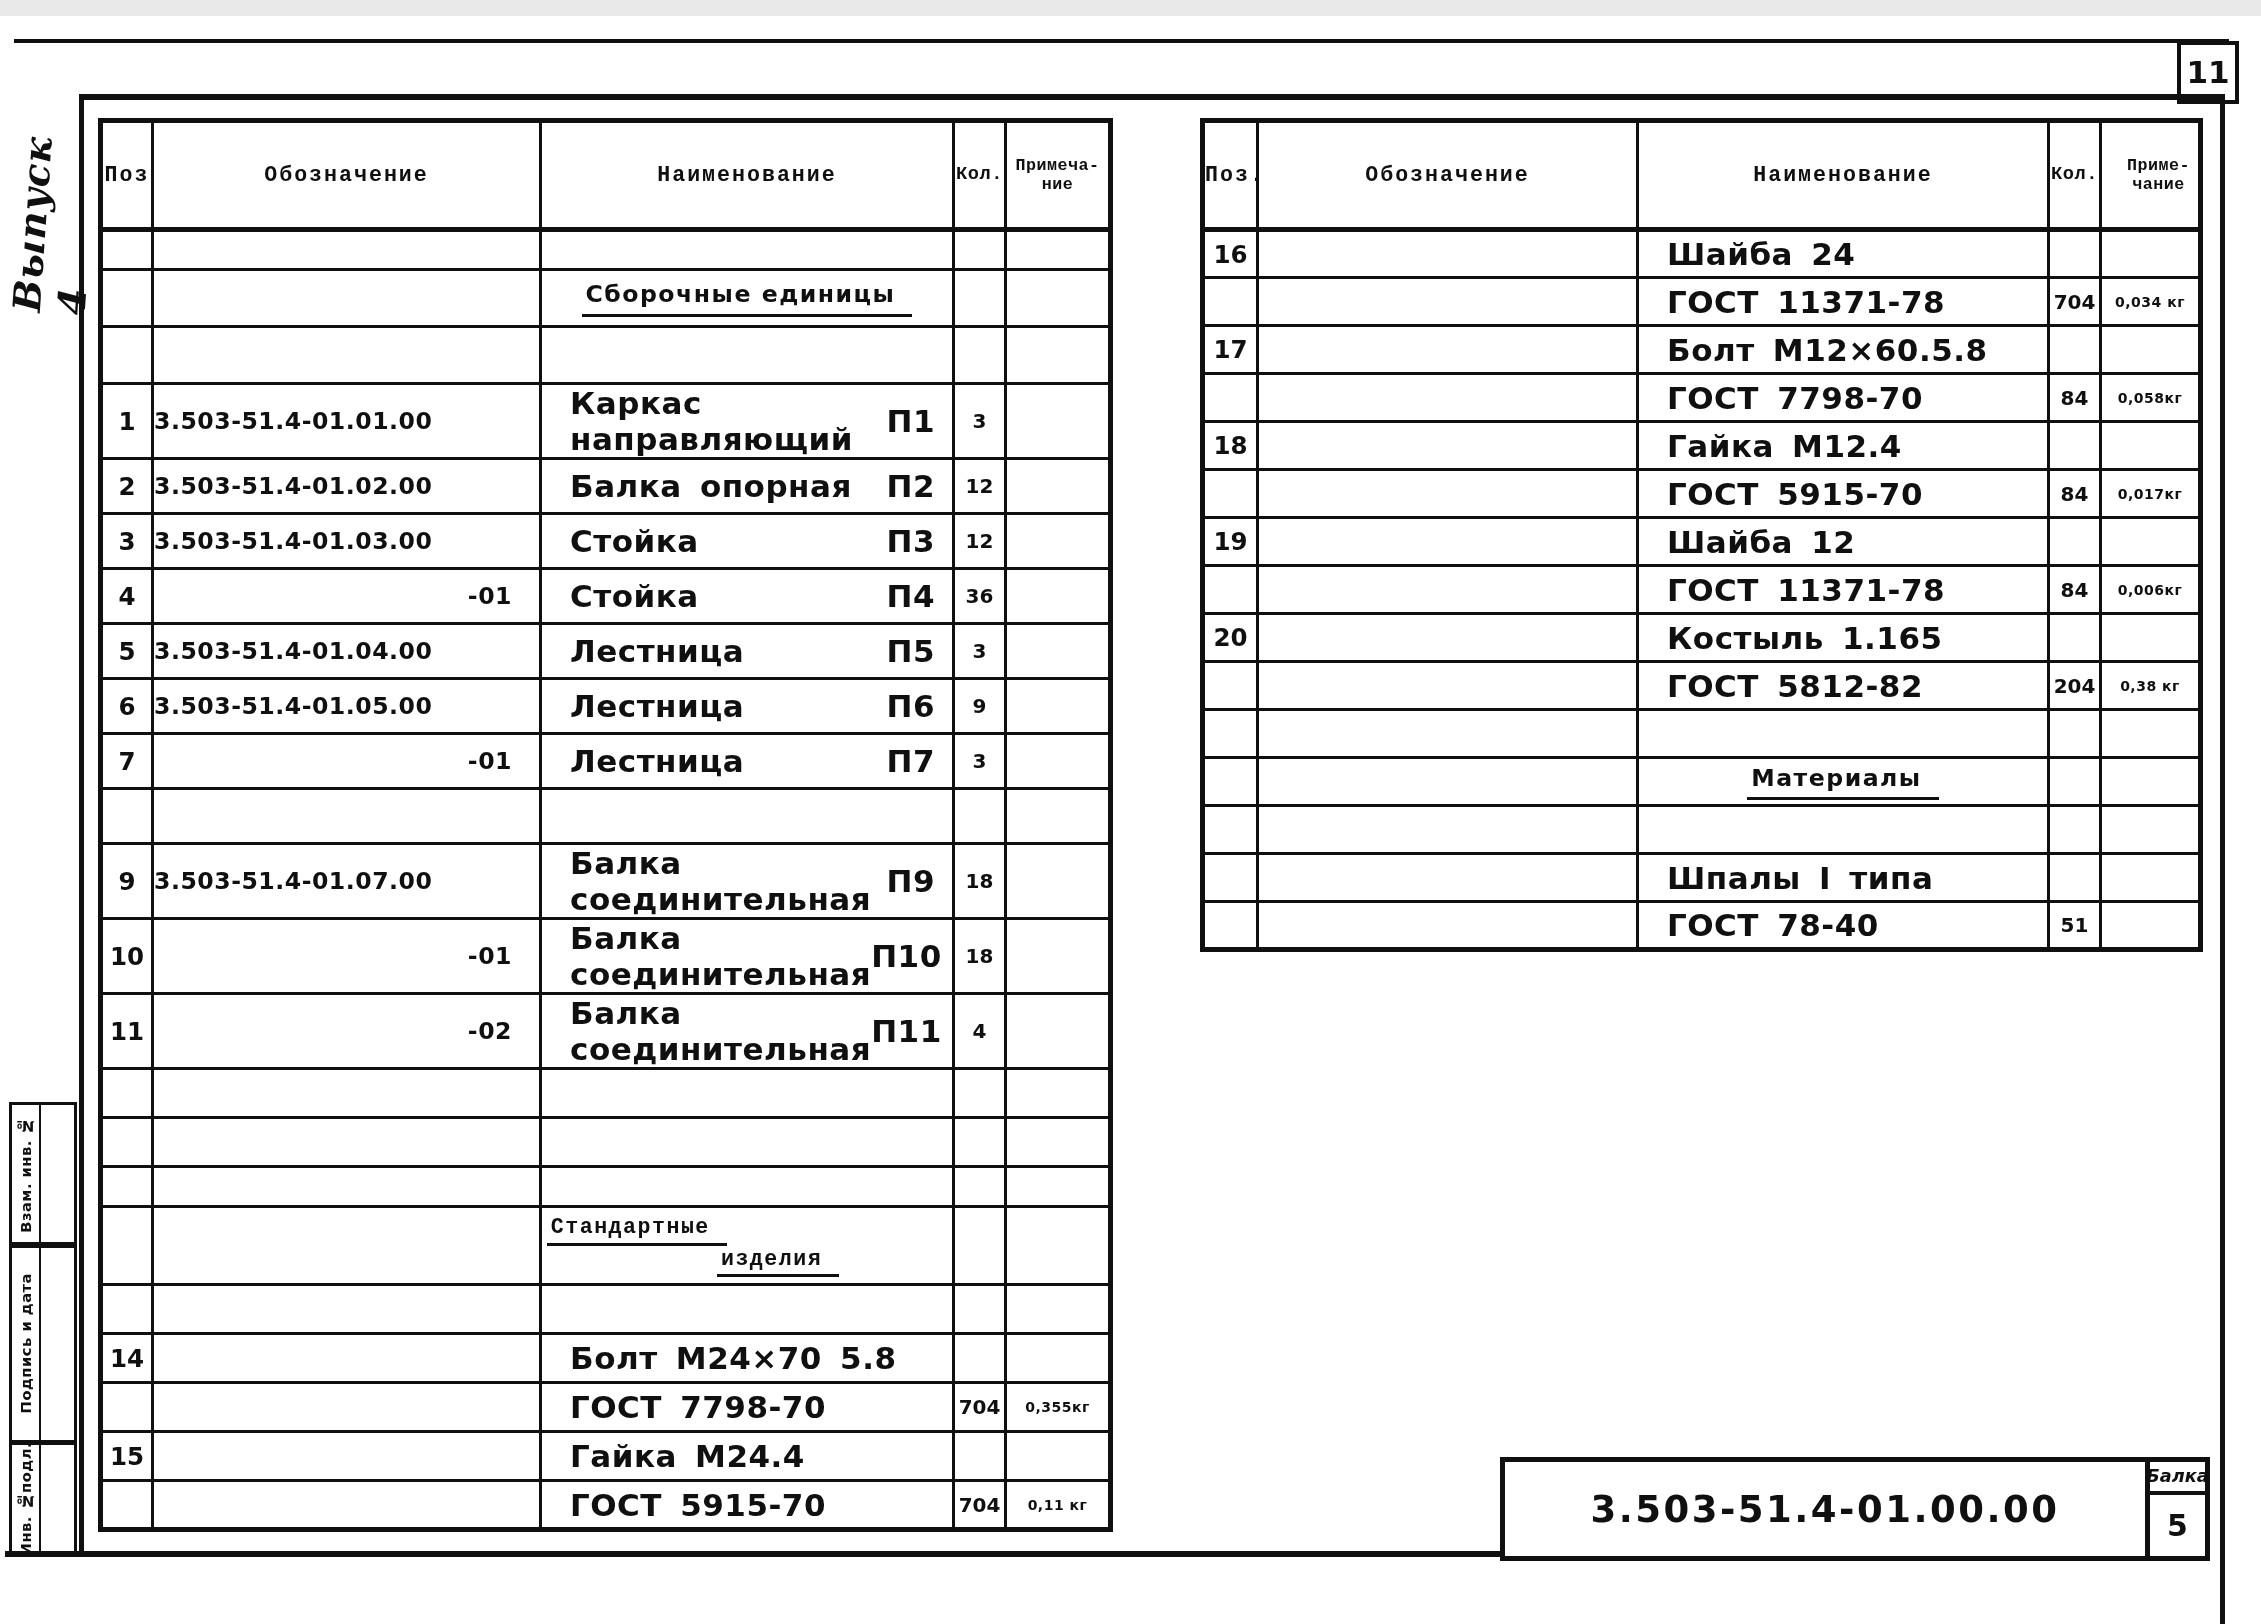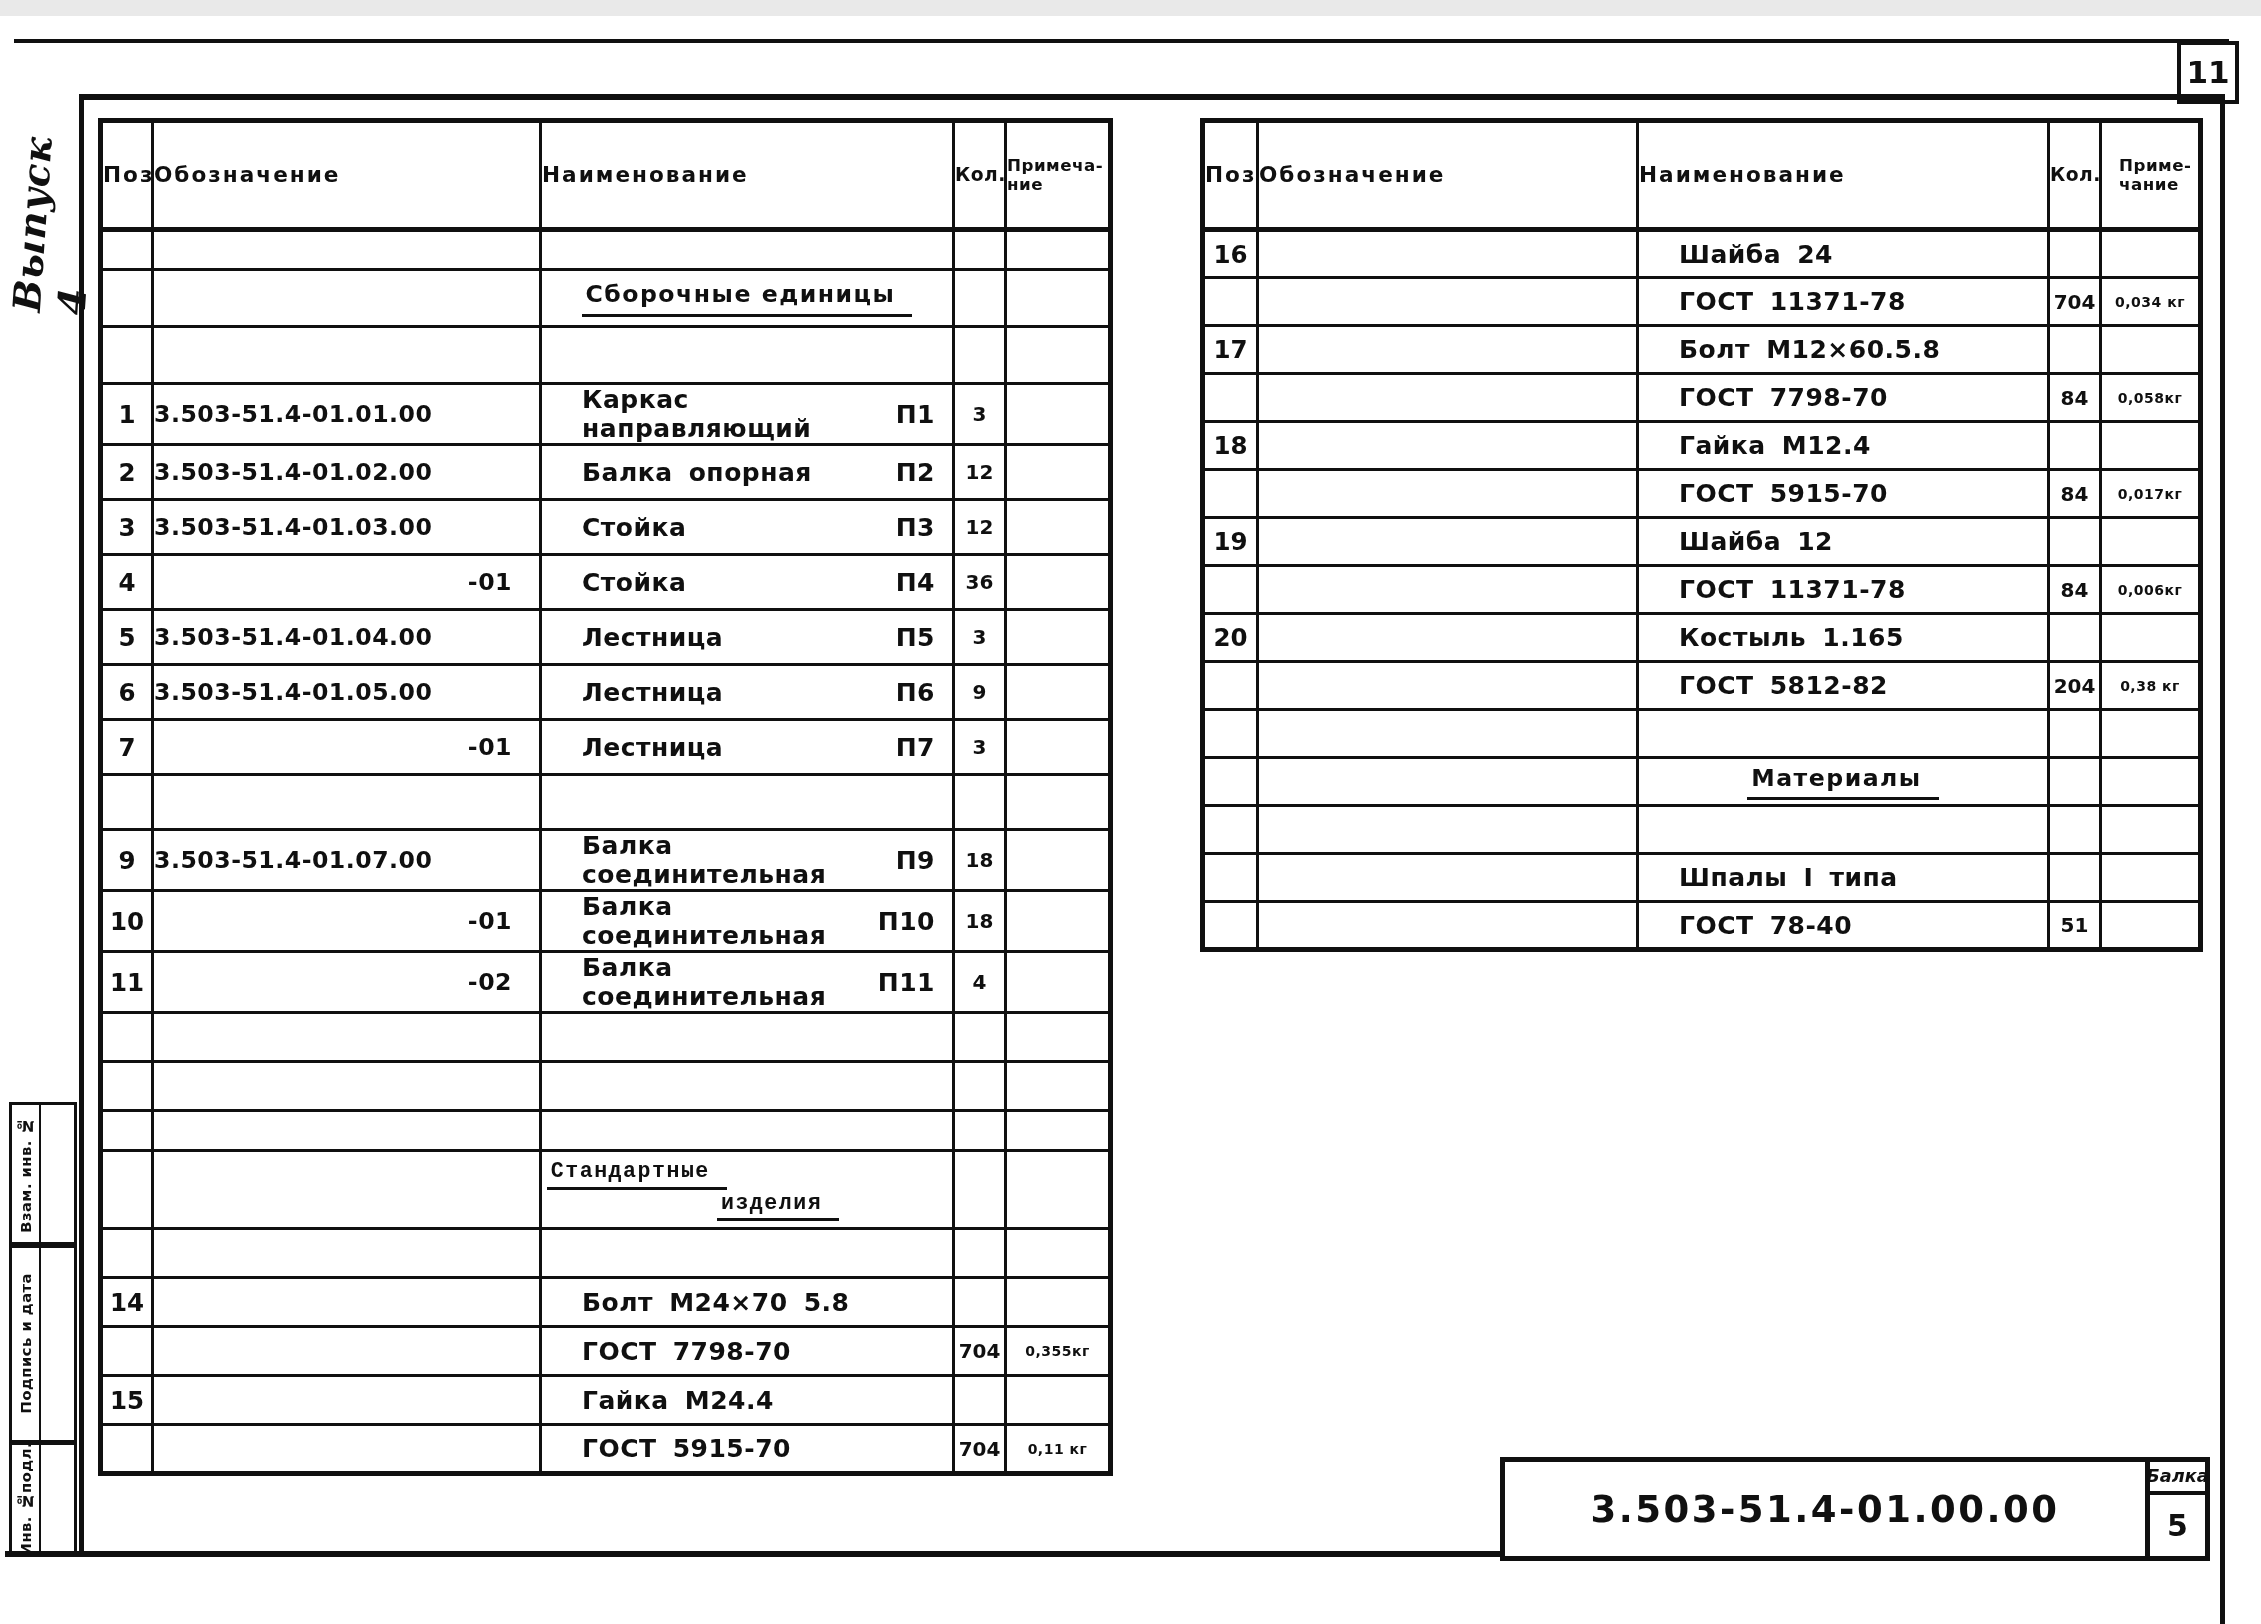--- a/index.html
+++ b/index.html
@@ -8,28 +8,28 @@
   .abs{position:absolute;}
   .ln{position:absolute;background:#101010;}
   .t{font-family:"DejaVu Sans",sans-serif;font-weight:bold;color:#101010;}
 
   
   table.spec{border-collapse:collapse;table-layout:fixed;position:absolute;}
   table.spec td{border:3.4px solid #101010;padding:0;vertical-align:middle;overflow:hidden;
                 font-weight:bold;color:#101010;}
   table.spec{border:5.4px solid #101010;}
   table.spec thead td{border-bottom-width:5.4px;}
-  .hd{font-size:21.6px;letter-spacing:2px;font-weight:bold;line-height:1.15;}
+  .hd{text-align:center;font-size:21.6px;letter-spacing:2px;font-weight:bold;line-height:1.15;font-family:Liberation Mono, monospace;}
   .c-poz{text-align:center;font-size:24.5px;}
   .c-des{font-size:23.6px;letter-spacing:0.5px;padding:0 12.3px;}
   .c-des.dright{text-align:right;padding-right:27px;}
   .c-qty{text-align:center;font-size:20px;}
   .c-not{text-align:center;font-size:14px;letter-spacing:0.5px;}
   .nmwrap{display:flex;justify-content:space-between;align-items:center;
-          padding:0 17px 0 40px;font-size:25px;word-spacing:6.9px;letter-spacing:0.5px;}
+          padding:0 17px 0 28px;font-size:31px;word-spacing:6.9px;letter-spacing:0.5px;}
   .sec-u{display:inline-block;border-bottom:3.9px solid #101010;
          padding:1px 17px 5.9px 3.9px;font-size:23.6px;letter-spacing:1.5px;font-weight:bold;}
   .sec-center{text-align:center;}
   .sec2{display:flex;flex-direction:column;align-items:flex-start;padding-left:4.9px;font-family:Liberation Mono, monospace;}
   .sec2 .l2{margin-left:42%;}
   .sec2 .sec-u{font-size:21.6px;padding-bottom:3.9px;}
 
   
   #topRule{left:13.7px;top:22.6px;width:2215px;height:4.9px;}
   #pageNumBox{left:2177px;top:24.5px;width:54px;height:55px;border:4.4px solid #101010;

